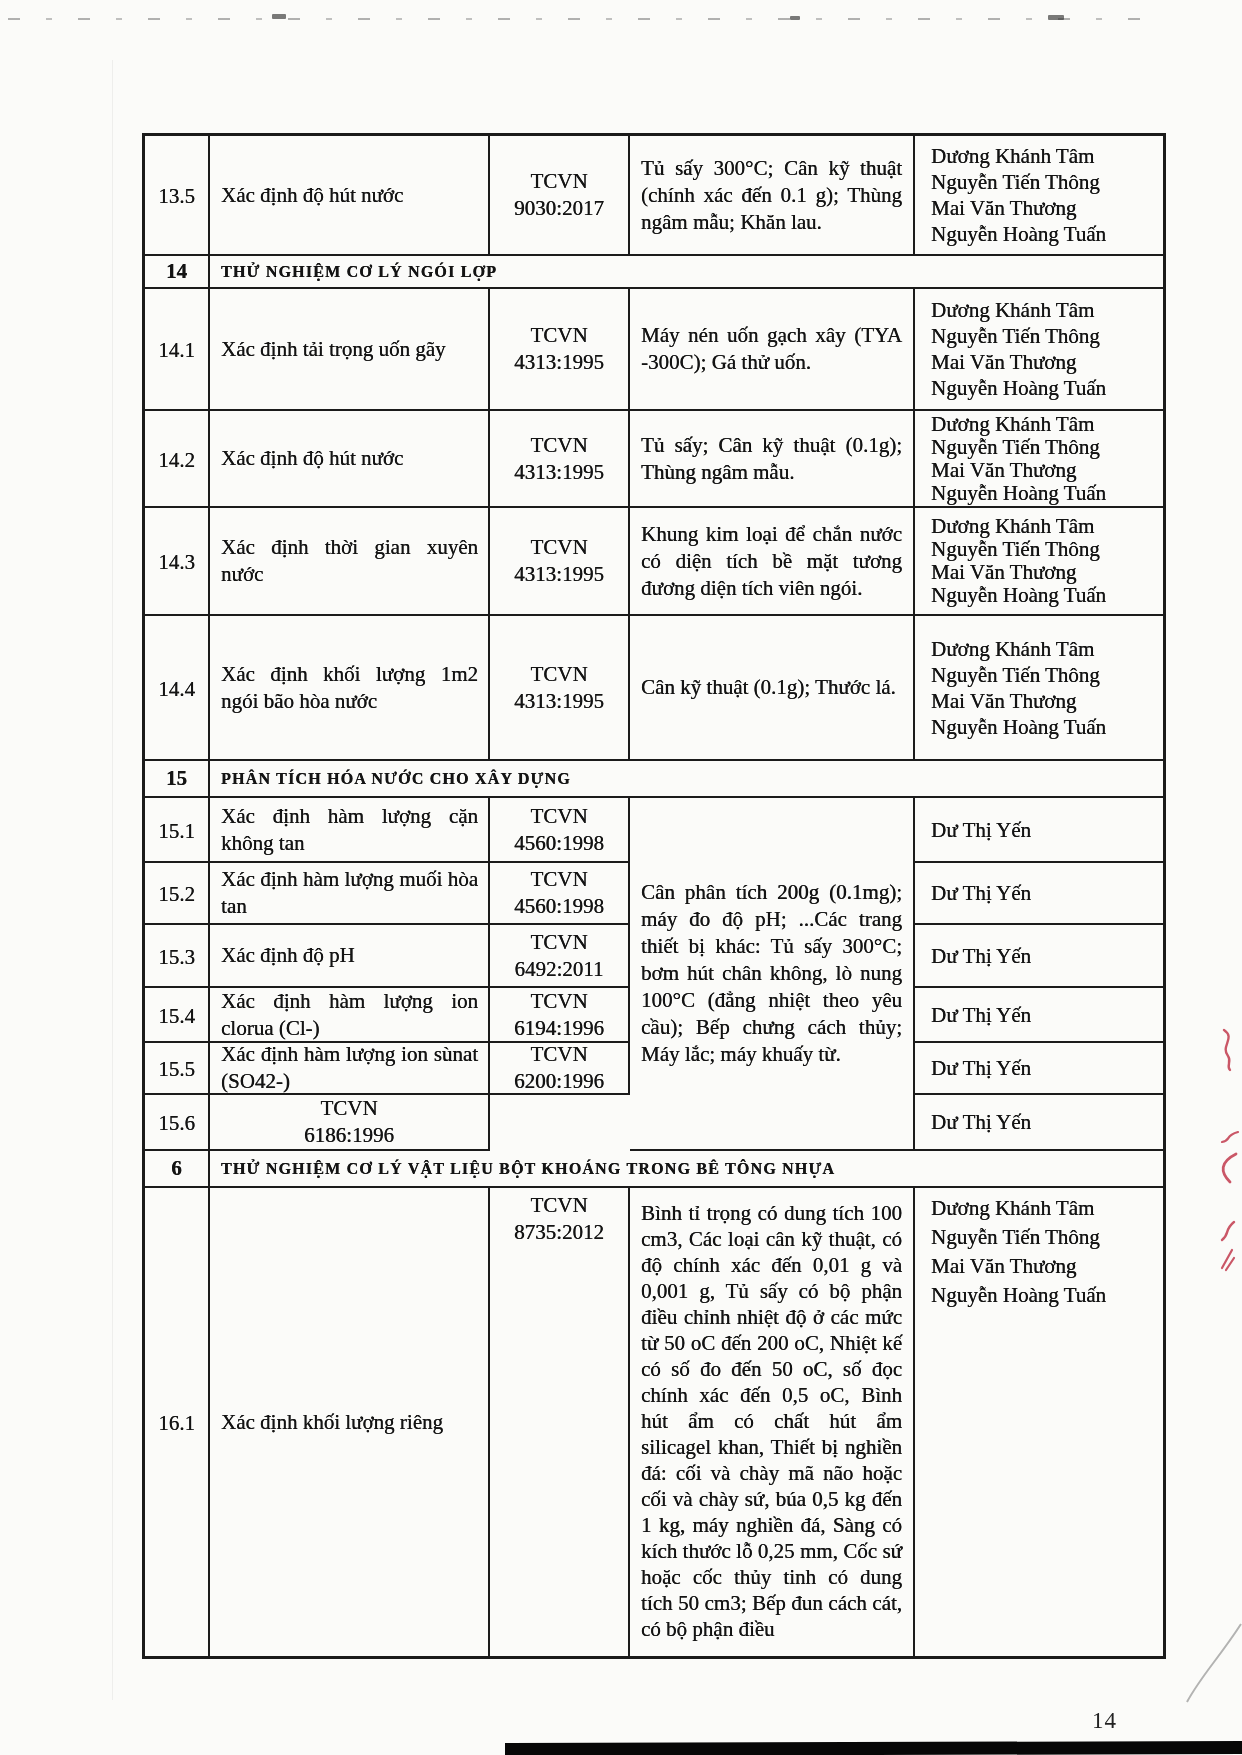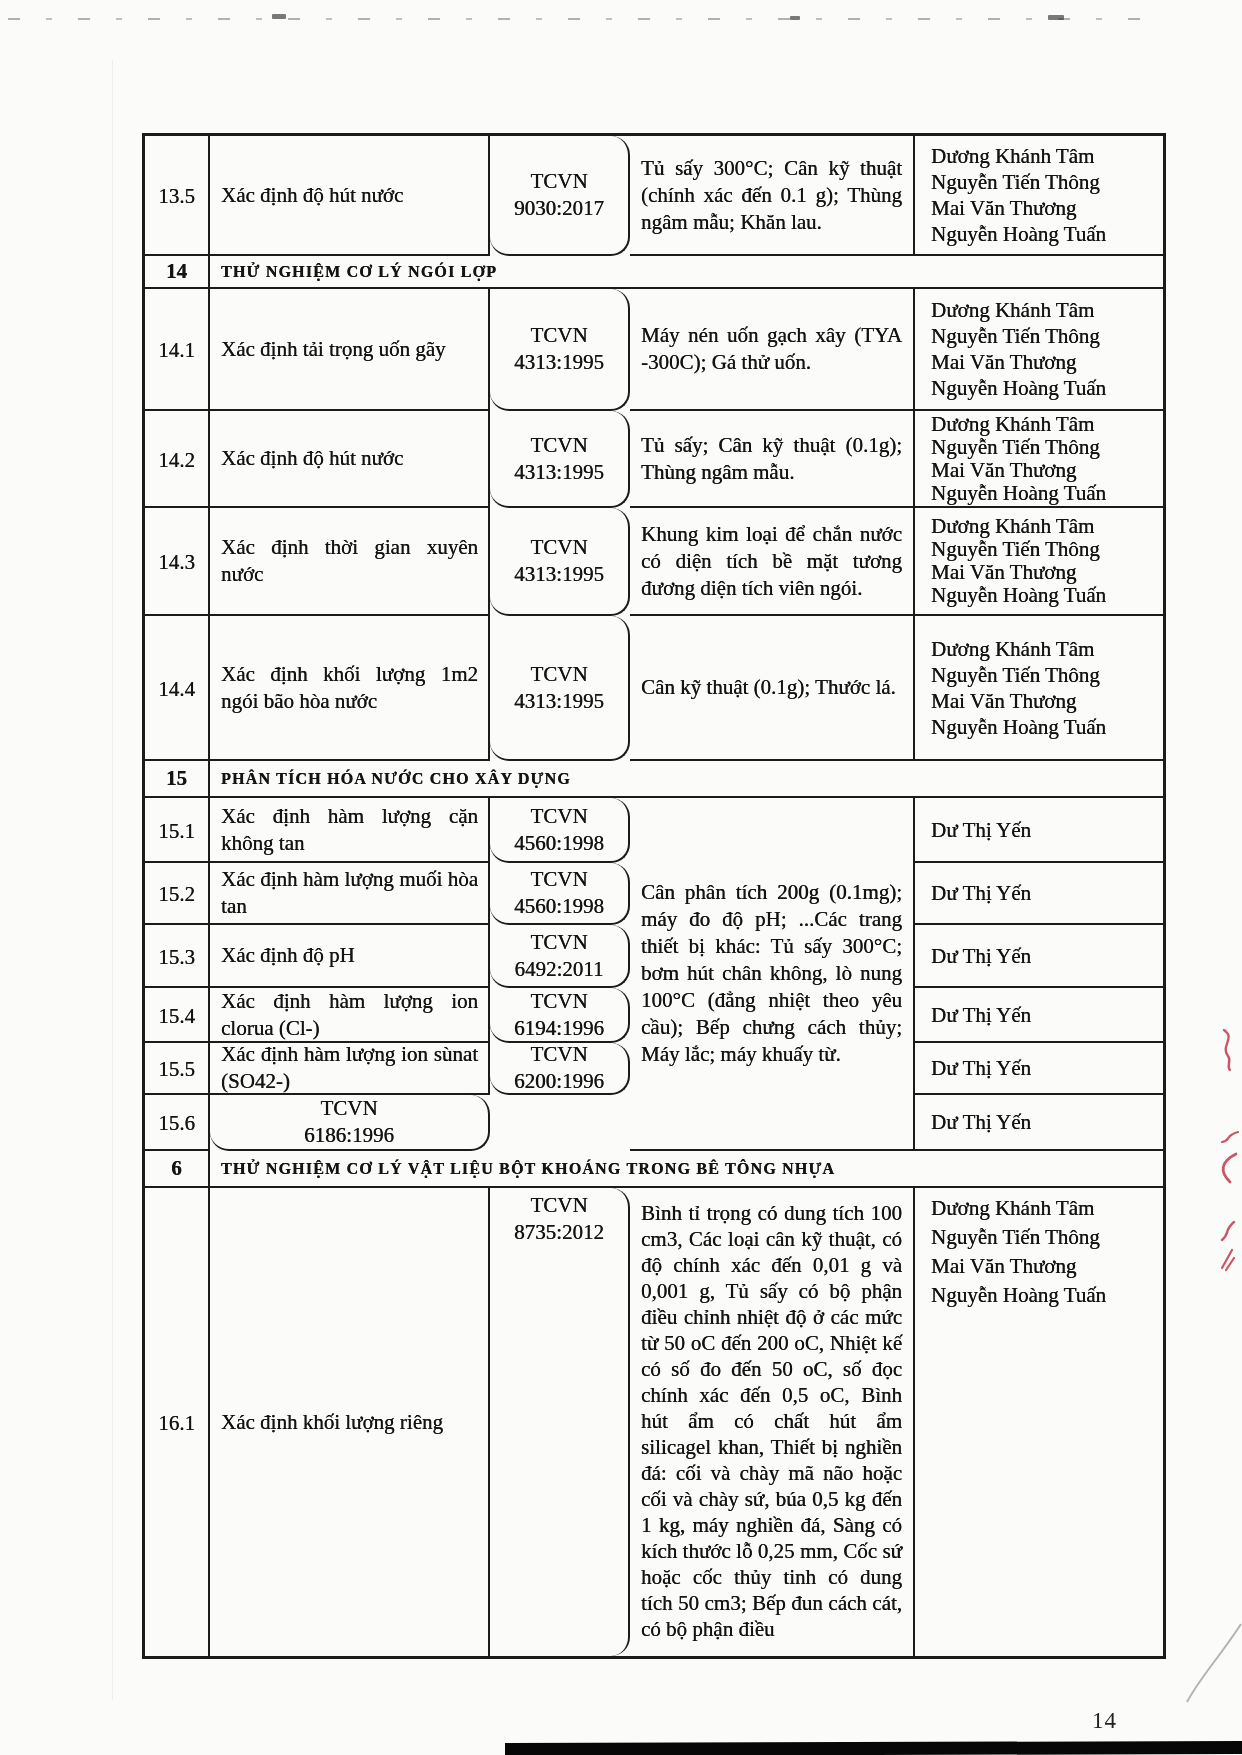--- a/index.html
+++ b/index.html
@@ -53,21 +53,21 @@
     box-sizing:border-box;
     display:flex;flex-direction:column;justify-content:center;
     overflow:hidden;
   }
   .nr{border-right:none;}
   .nb{border-bottom:none;}
   .vt{justify-content:flex-start;}
   .num{align-items:center;justify-content:center;padding-top:3px;}
   .num.bold{font-weight:bold;justify-content:center;padding-top:0;}
   .name{padding:2px 10px 2px 11px;text-align:justify;align-items:center;}
-  .std{text-align:center;padding:1px 2px;border-radius:19px;}
+  .std{text-align:center;padding:1px 2px;}
   .equip{padding:2px 11px;text-align:justify;}
   .equip16{line-height:26px;padding-top:12px;}
   .people{padding:2px 6px 2px 16px;line-height:26px;}
   .people.tight{line-height:23px;}
   .sec-title{
     grid-column:2/6;font-weight:bold;font-size:16px;letter-spacing:1.2px;
     padding-left:11px;white-space:nowrap;
   }
   .w100{width:100%;}
 </style>

